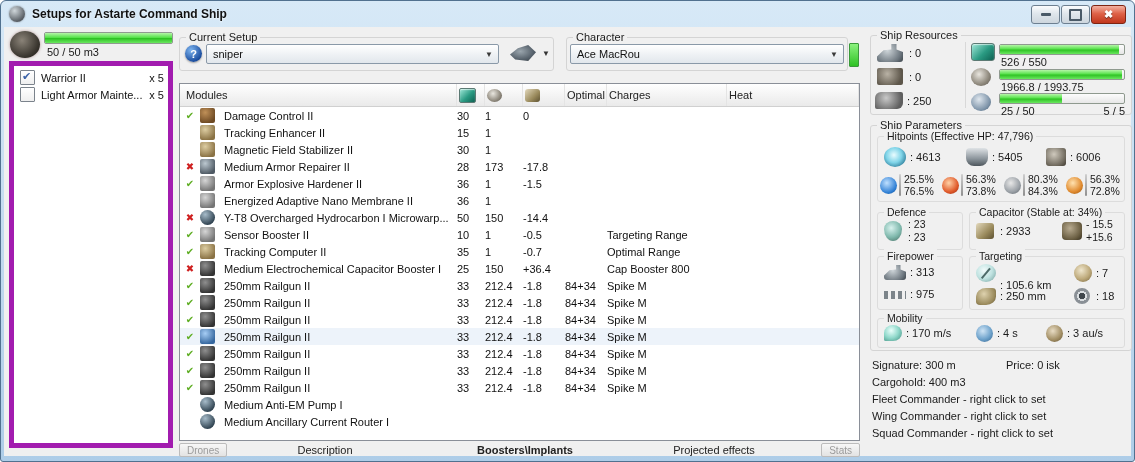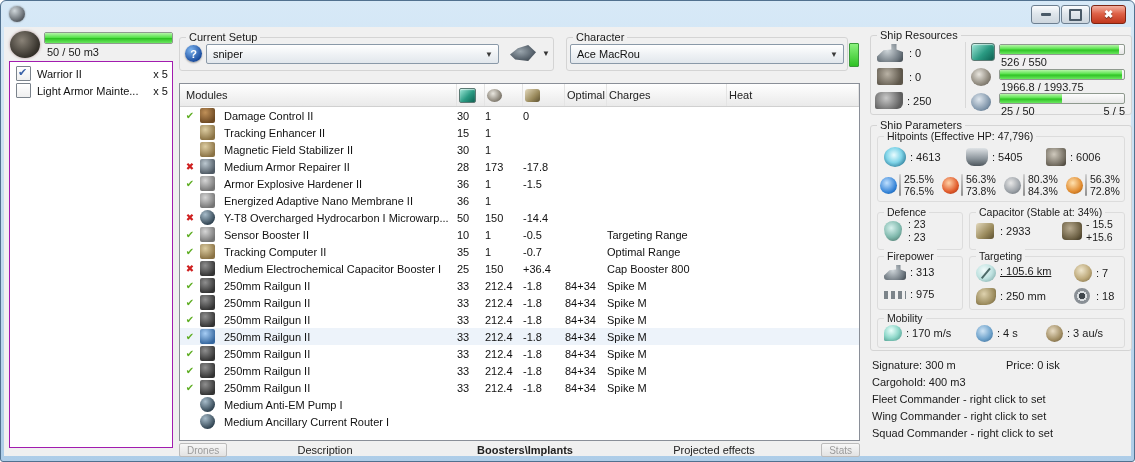--- a/index.html
+++ b/index.html
@@ -17,21 +17,21 @@
 
   
   .group{position:absolute;border:1px solid #d4d4d4;border-radius:3px;box-sizing:border-box;}
   .glabel{position:absolute;top:-8px;left:6px;background:#f0f0f0;padding:0 3px;font-size:11px;color:#1a1a1a;white-space:nowrap;line-height:14px;}
 
   
   .dronebar-track,.bar{border:1px solid #8f9a8f;background:linear-gradient(#fdfdfd,#e7e7e7);border-radius:2px;overflow:hidden;box-sizing:border-box;}
   .fill{display:block;height:100%;background:linear-gradient(#b5f5a8 0%,#57e24b 45%,#2fc224 55%,#6ae85f 100%);}
   .drone-big-icon{width:30px;height:27px;border-radius:50%;background:radial-gradient(circle at 40% 35%,#8a8378,#3a362f 65%,#17140f);box-shadow:0 0 3px rgba(120,60,60,.5);}
   .cap-text{font-size:11px;color:#1a1a1a;}
-  .listbox{background:#fff;border:1px solid #a21caf;box-sizing:border-box;padding-top:3px;}
+  .listbox{background:#fff;border:5px solid #a21caf;box-sizing:border-box;padding-top:3px;}
   .ditem{display:flex;align-items:center;height:17px;padding:0 4px 0 6px;font-size:11px;color:#111;}
   .cb{width:13px;height:13px;border:1px solid #7b838c;background:linear-gradient(#fff,#efefef);border-radius:1px;margin-right:6px;position:relative;flex:0 0 auto;}
   .cb.on::before{content:"\2714";position:absolute;left:1px;top:-1px;font-size:11px;color:#3b63a8;}
   .dlabel{flex:1;white-space:nowrap;overflow:hidden;text-overflow:ellipsis;}
   .dqty{}
 
   
   .combo{display:flex;align-items:center;border:1px solid #8a99a8;border-radius:2px;background:linear-gradient(#ffffff,#eef1f4 55%,#e2e7ec);height:20px;font-size:11px;color:#111;box-sizing:border-box;padding-left:6px;}
   .combo .ctext{flex:1;white-space:nowrap;overflow:hidden;}
   .carrow{width:18px;text-align:center;color:#3a3a3a;font-size:8px;}
@@ -104,20 +104,21 @@
   .resvals{display:flex;flex-direction:column;}
   .info-line{font-size:11px;color:#1a1a1a;white-space:nowrap;}
 </style>
 </head>
 <body>
 
 <div class="window">
 
   <div class="titlebar">
     <span class="app-icon"></span>
+    <span class="title-text">Setups for Astarte Command Ship</span>
   </div>
   <div class="winbtns">
     <span class="wbtn">
         <span class="minbar"></span>
       </span>
     <span class="wbtn">
         <span class="maxbox"></span>
       </span>
     <span class="wbtn close">
         <span>✖</span>
@@ -501,21 +502,21 @@
         <span class="glabel" style="font-size:10.5px;">Firepower</span>
         <span class="abs ico turret-icon" style="left:6px;top:8px;width:22px;height:15px;"></span>
         <span class="abs stat-txt" style="left:32px;top:9px;">: 313</span>
         <span class="abs ico volley-icon" style="left:6px;top:34px;width:22px;"></span>
         <span class="abs stat-txt" style="left:32px;top:31px;">: 975</span>
       </div>
 
       <div class="group" style="left:98px;top:130px;width:156px;height:54px;border-color:#dcdcdc;">
         <span class="glabel" style="font-size:10.5px;">Targeting</span>
         <span class="abs ico radar-icon" style="left:6px;top:7px;width:20px;height:18px;"></span>
-        <span class="abs stat-txt" style="left:30px;top:8px;text-decoration:underline;">: 105.6 km</span>
+        <span class="abs stat-txt" style="left:30px;top:22px;">: 105.6 km</span>
         <span class="abs ico compass-icon" style="left:104px;top:7px;width:18px;height:18px;"></span>
         <span class="abs stat-txt" style="left:126px;top:10px;">: 7</span>
         <span class="abs ico scanres-icon" style="left:6px;top:31px;width:20px;height:17px;"></span>
         <span class="abs stat-txt" style="left:30px;top:33px;">: 250 mm</span>
         <span class="abs ico bullseye-icon" style="left:104px;top:31px;width:12px;height:12px;"></span>
         <span class="abs stat-txt" style="left:126px;top:33px;">: 18</span>
       </div>
 
       <div class="group" style="left:6px;top:192px;width:248px;height:30px;border-color:#dcdcdc;">
         <span class="glabel" style="font-size:10.5px;">Mobility</span>

